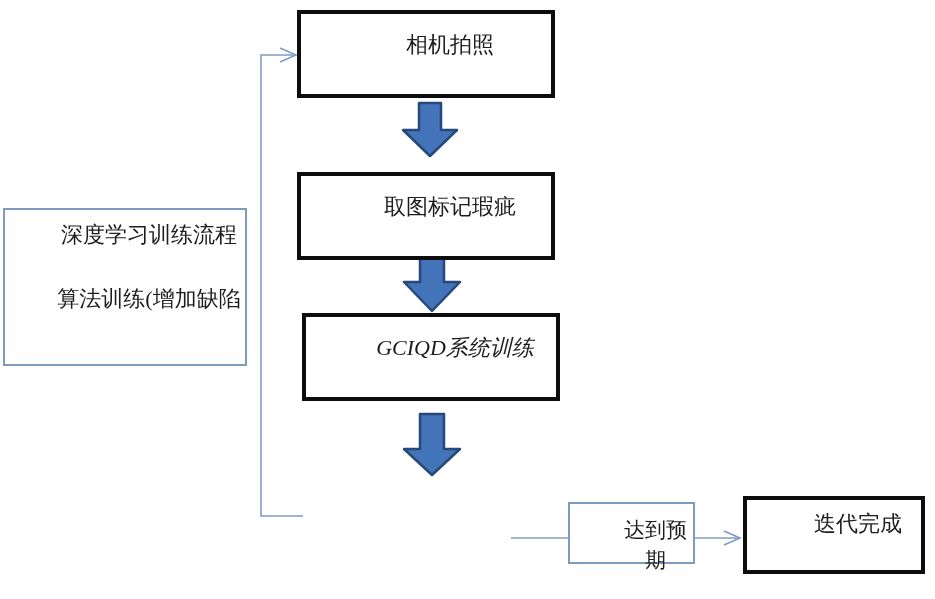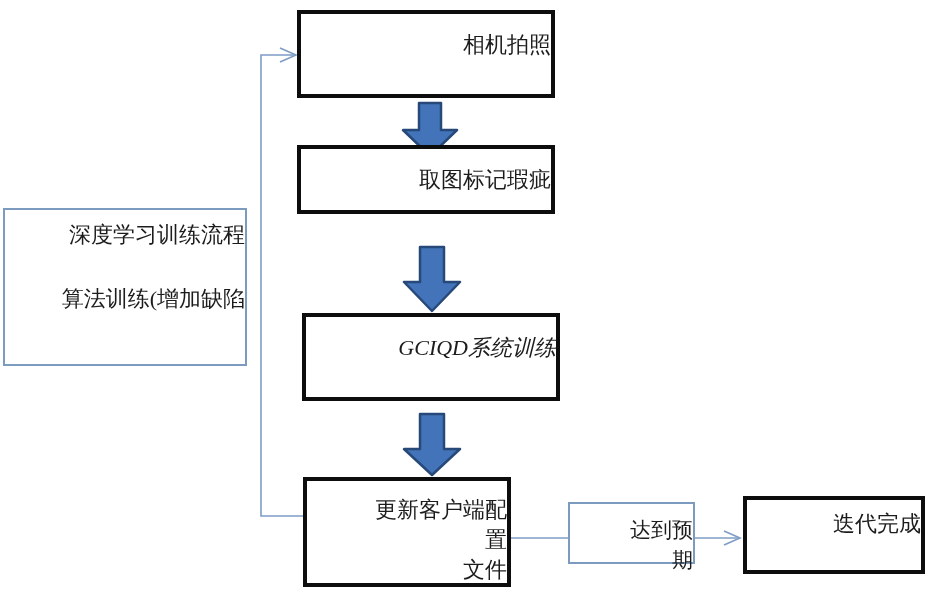--- a/index.html
+++ b/index.html
@@ -9,30 +9,30 @@
     height: 599px;
     background: #ffffff;
     font-family: "Liberation Serif", "DejaVu Serif", serif;
     color: #1c1c1c;
     overflow: hidden;
   }
   .box {
     position: absolute;
     box-sizing: border-box;
     background: #ffffff;
-    text-align: right;
+    text-align: center;
     font-size: 22px;
     line-height: 30px;
     padding-left: 48px;
   }
   .thick { border: 4px solid var(--dark_border); }
   .thin  { border: 2px solid var(--light_border); }
 
   .box-camera { left: 297px; top: 10px;  width: 258px; height: 88px;  padding-top: 16px; }
-  .box-mark   { left: 297px; top: 145px; width: 258px; height: 69px;  padding-top: 16px; }
+  .box-mark   { left: 297px; top: 172px; width: 258px; height: 88px;  padding-top: 16px; }
   .box-train  { left: 302px; top: 313px; width: 258px; height: 88px;  padding-top: 16px; font-style: italic; }
   .box-update { left: 303px; top: 477px; width: 208px; height: 110px; padding-top: 14px; }
   .box-done   { left: 743px; top: 496px; width: 182px; height: 78px;  padding-top: 9px; }
   .box-expect { left: 568px; top: 462px; width: 127px; height: 62px;  padding-top: 11px; font-size: 21px; margin-top: 40px; }
   .box-process{
     left: 3px; top: 160px; width: 244px; height: 158px;
     padding-top: 10px; font-size: 22px; line-height: 30px; margin-top: 48px;
   }
   .box-process .gap { height: 34px; }
 
@@ -83,24 +83,20 @@
   </div>
 
   <div class="box thick box-mark">
     <span>取图标记瑕疵</span>
   </div>
 
   <div class="box thick box-train">
     <span>GCIQD系统训练</span>
   </div>
 
-  <div class="box thick box-update">
-    <div>更新客户端配置</div>
-    <div>文件</div>
-  </div>
 
   <div class="box thin box-expect">
     <span>达到预期</span>
   </div>
 
   <div class="box thick box-done">
     <span>迭代完成</span>
   </div>
 
 </div>

